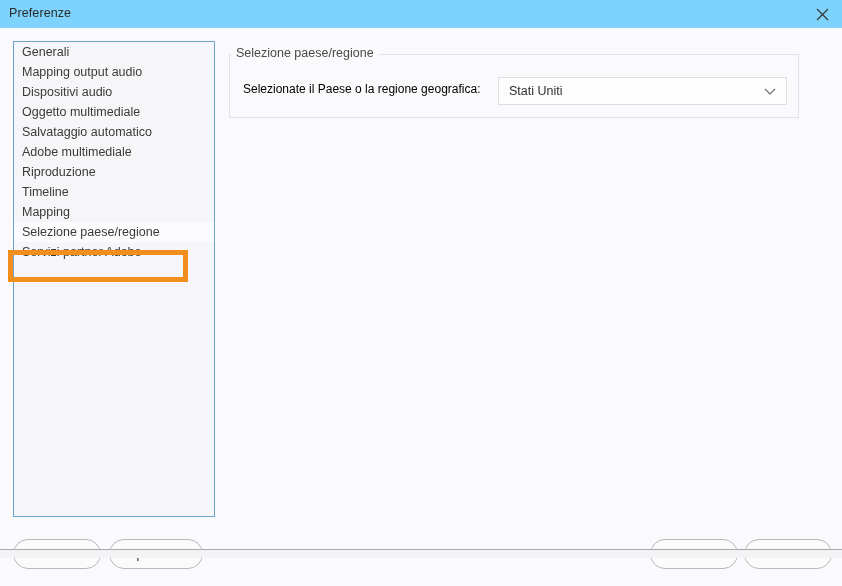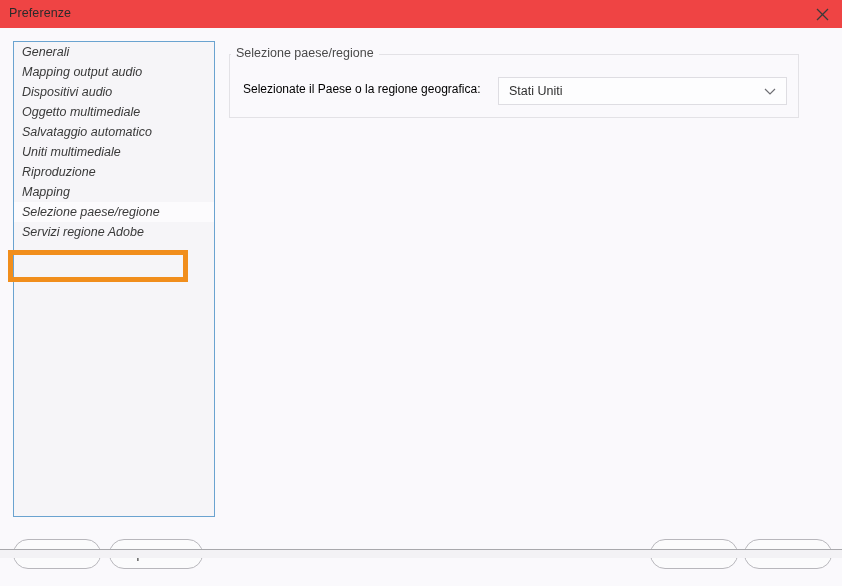--- a/index.html
+++ b/index.html
@@ -16,21 +16,21 @@
     position: relative;
   }
 
   
   .titlebar {
     position: absolute;
     left: 0;
     top: 0;
     width: 842px;
     height: 28px;
-    background: #ef4444;
+    background: #7dd3fc;
     box-sizing: border-box;
   }
   .titlebar-title {
     position: absolute;
     left: 9px;
     top: 6px;
     font-size: 12.5px;
     color: #2b2b2b;
     letter-spacing: 0.1px;
   }
@@ -70,21 +70,20 @@
     overflow: hidden;
   }
   .sidebar-item {
     height: 20px;
     line-height: 20px;
     padding-left: 8px;
     font-size: 12.5px;
     color: #3a3a3a;
     white-space: nowrap;
     cursor: pointer;
-    font-style: italic;
   }
   .sidebar-item.selected {
     background: #fcfbfd;
   }
 
   
   .highlight-box {
     position: absolute;
     left: 8px;
     top: 222px;
@@ -214,25 +213,26 @@
 </div>
 
 <div class="dialog-body">
 
   <div class="sidebar" id="sidebar-list">
       <div class="sidebar-item"><span>Generali</span></div>
       <div class="sidebar-item"><span>Mapping output audio</span></div>
       <div class="sidebar-item"><span>Dispositivi audio</span></div>
       <div class="sidebar-item"><span>Oggetto multimediale</span></div>
       <div class="sidebar-item"><span>Salvataggio automatico</span></div>
-      <div class="sidebar-item"><span>Uniti multimediale</span></div>
+      <div class="sidebar-item"><span>Adobe multimediale</span></div>
       <div class="sidebar-item"><span>Riproduzione</span></div>
+      <div class="sidebar-item"><span>Timeline</span></div>
       <div class="sidebar-item"><span>Mapping</span></div>
       <div class="sidebar-item selected"><span>Selezione paese/regione</span></div>
-      <div class="sidebar-item"><span>Servizi regione Adobe</span></div>
+      <div class="sidebar-item"><span>Servizi partner Adobe</span></div>
     </div>
 
   <div class="highlight-box"></div>
 
   <div class="groupbox">
     <div class="field-row">
       <div class="field-label">Selezionate il Paese o la regione geografica:</div>
       <div class="combobox">
         <div class="combobox-value">Stati Uniti</div>
         <div class="combobox-arrow">

